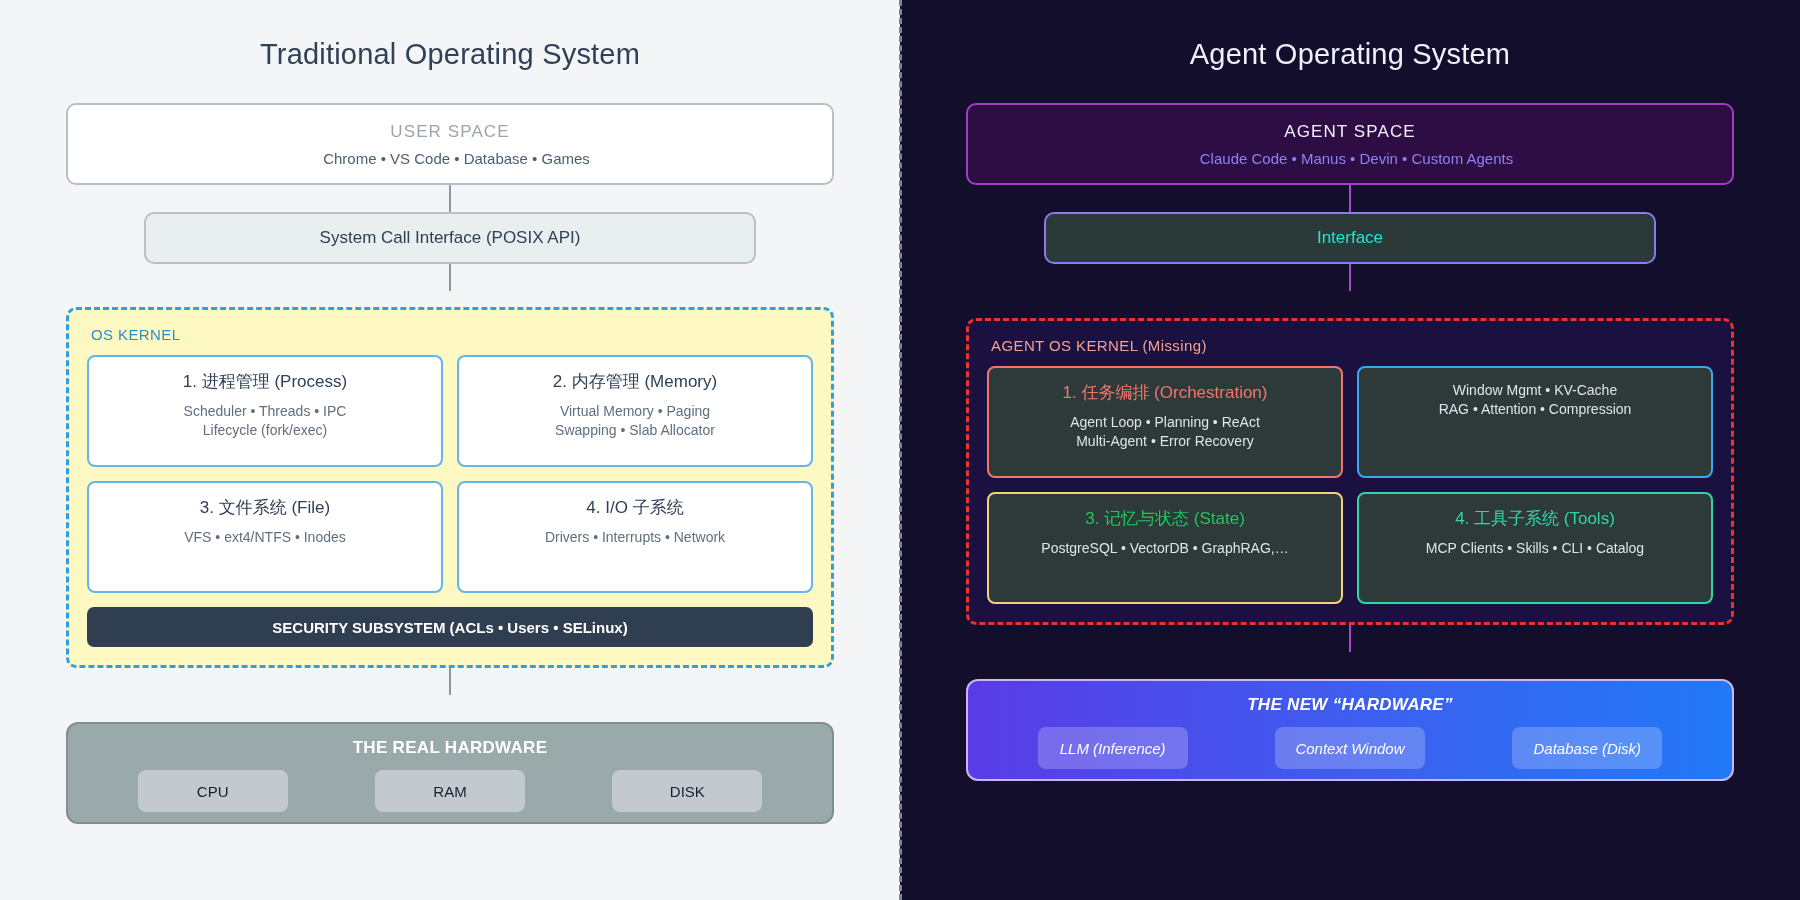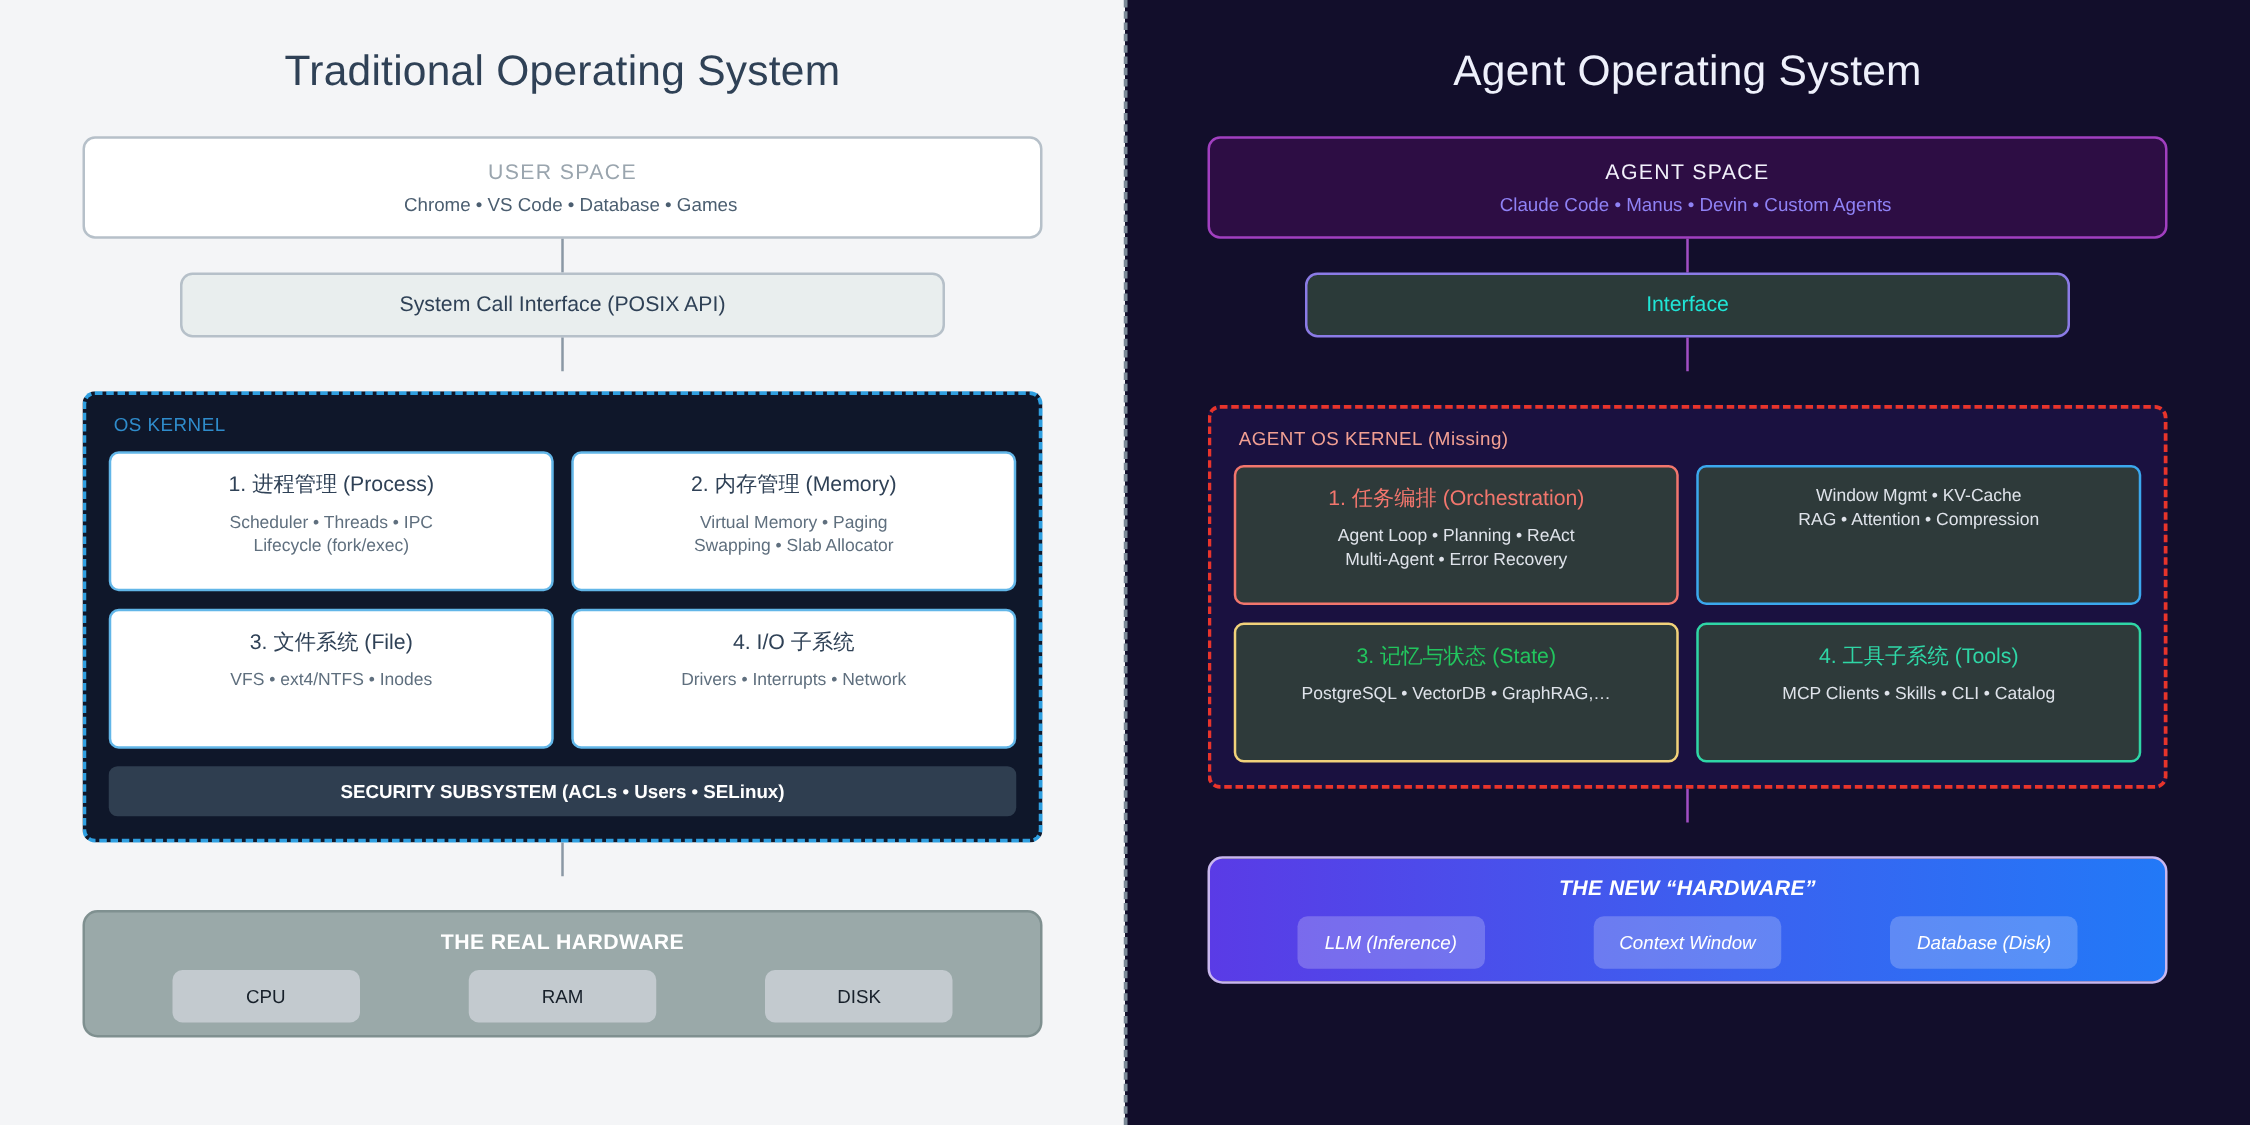--- a/index.html
+++ b/index.html
@@ -35,21 +35,21 @@
     left: 899px;
     top: 0;
     width: 0;
     height: 900px;
     border-left: 3px dashed #7a8896;
     z-index: 6;
   }
 
   .panel-title {
     text-align: center;
-    font-size: 34px;
+    font-size: 29px;
     font-weight: 400;
     margin: 20px 0 32px 0;
     letter-spacing: .2px;
   }
   .light .panel-title { color: #2f4156; }
   .dark  .panel-title { color: #eef0fb; }
 
   
   .conn {
     width: 2px;
@@ -115,21 +115,21 @@
   }
 
   
   .kernel {
     margin-top: 27px;
     box-sizing: border-box;
     border-radius: 10px;
     padding: 14px 18px 18px 18px;
   }
   .kernel.light-k {
-    background: #0f172a;
+    background: #fef9c3;
     border: 3px dashed #2f9fe0;
     margin-top: 16px;
   }
   .kernel.dark-k {
     background: #1a1140;
     border: 3px dashed #e8342b;
   }
   .kernel-label {
     font-size: 15px;
     letter-spacing: .4px;

